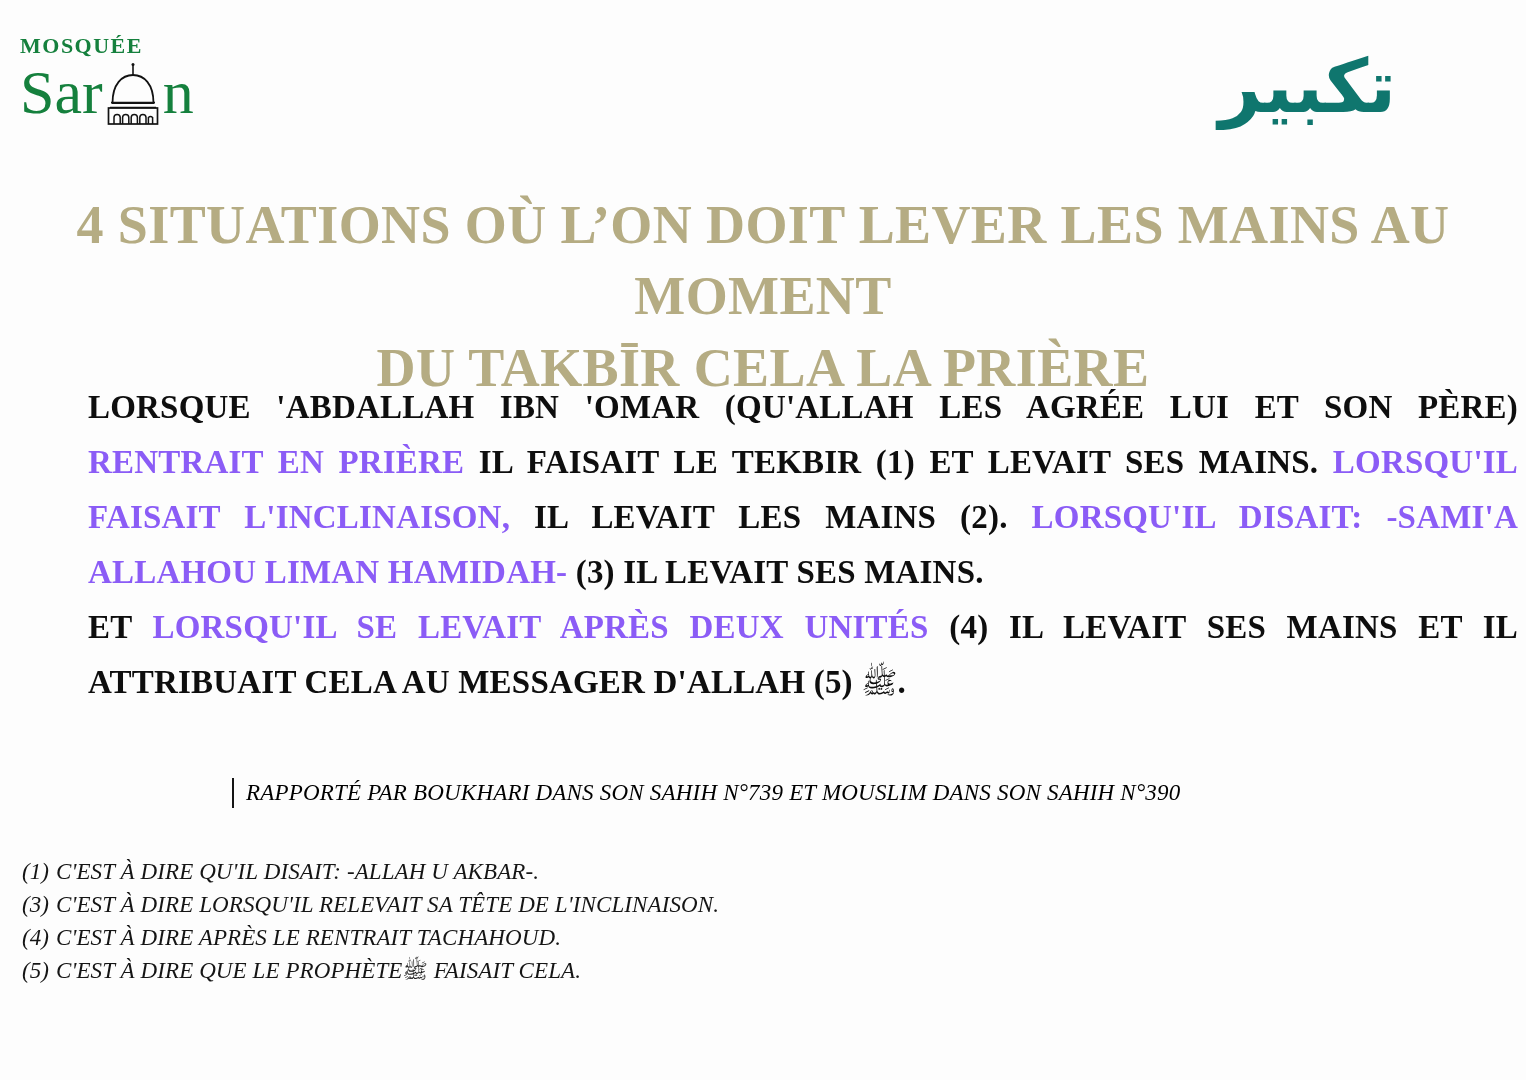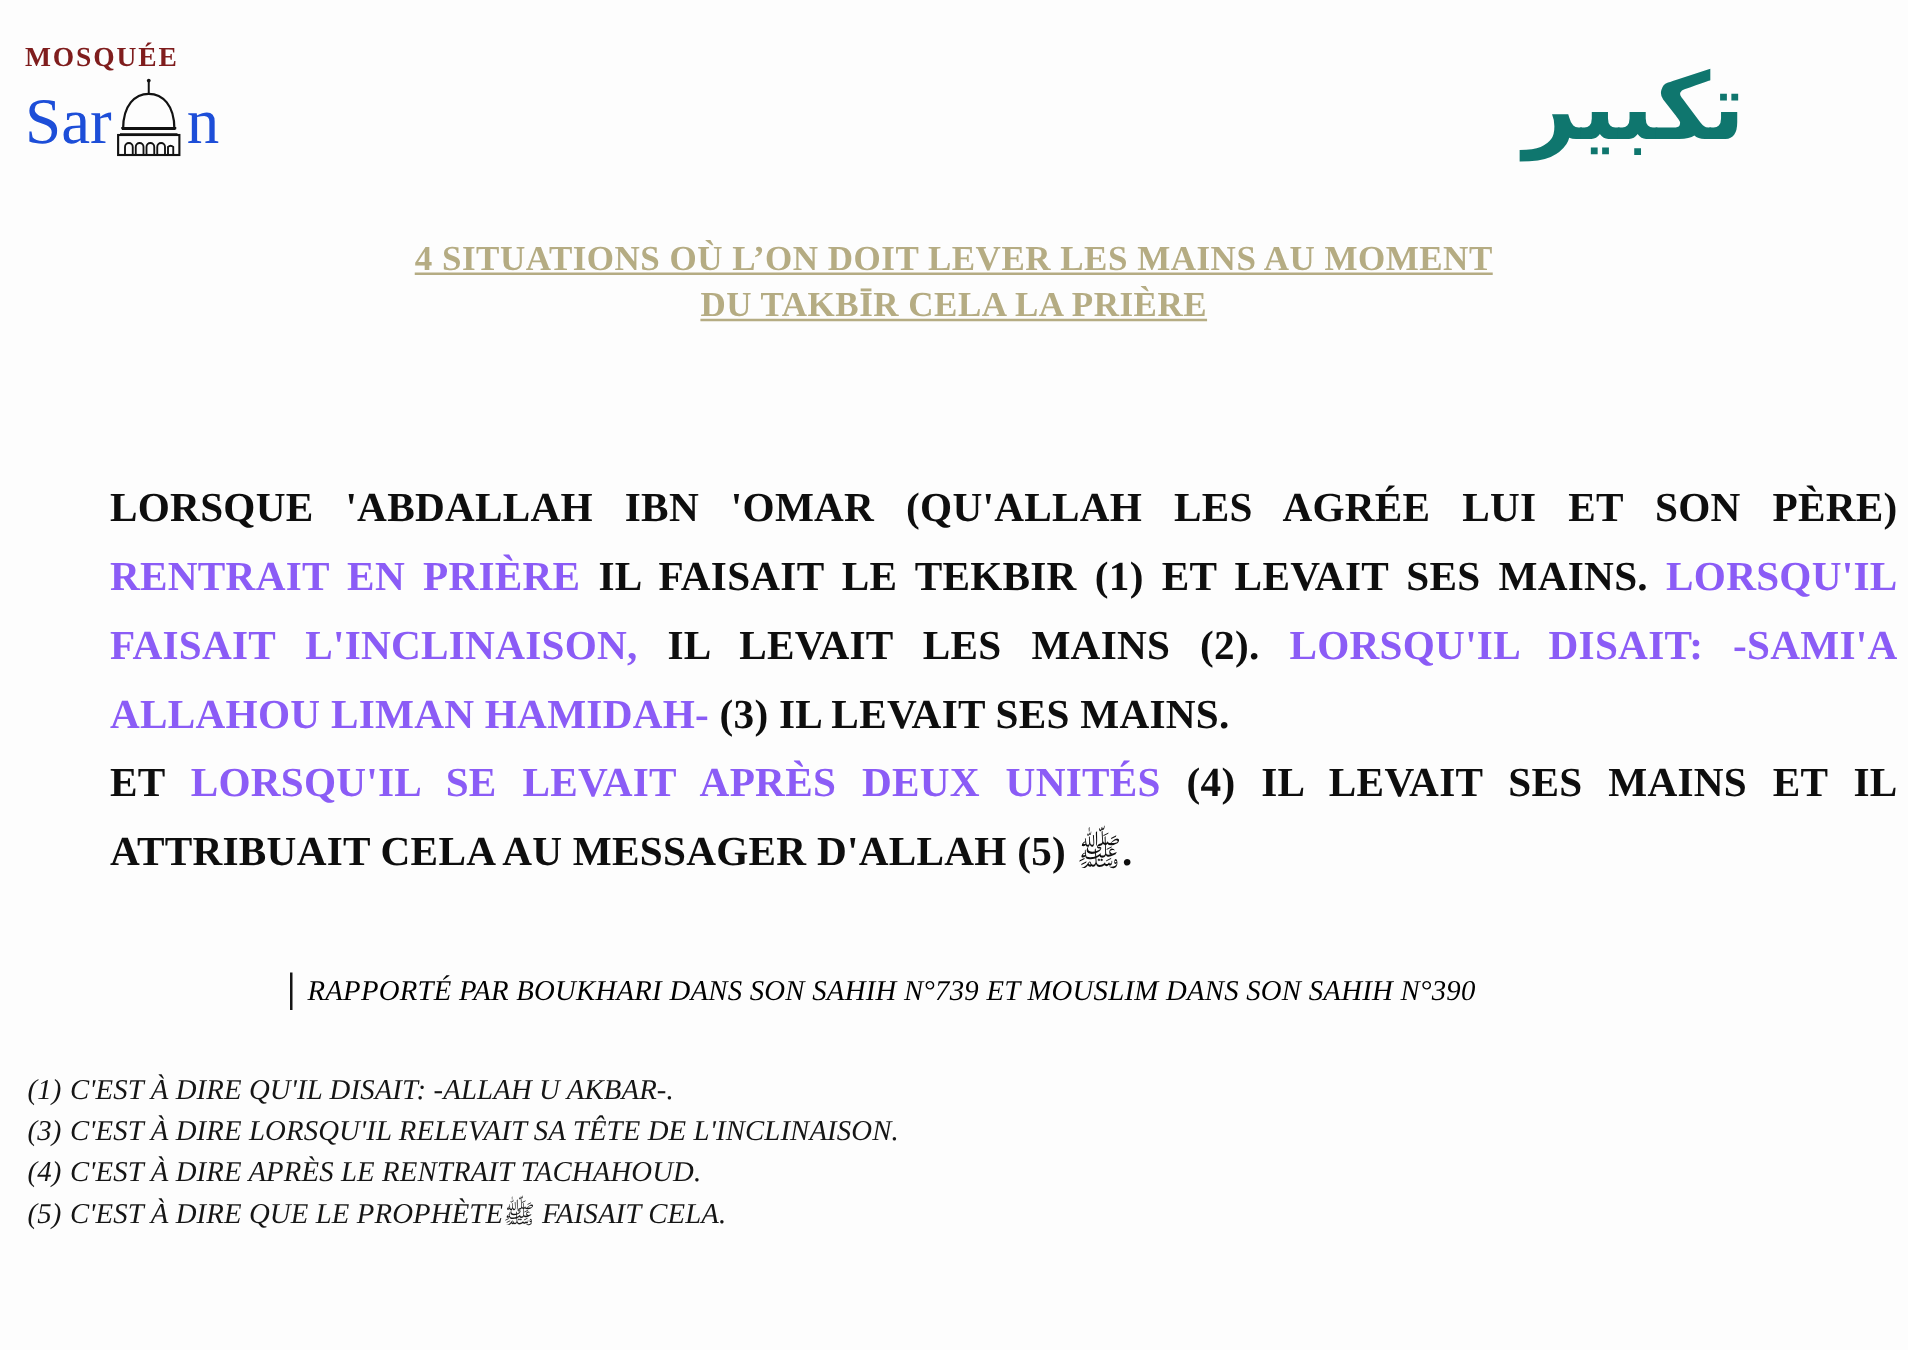--- a/index.html
+++ b/index.html
@@ -30,35 +30,35 @@
     color: #111111;
     line-height: 1;
   }
   .brand-line1 {
     font-family: "Liberation Serif", serif;
     font-size: 32px;
     font-weight: 700;
     letter-spacing: 1.5px;
     font-variant: small-caps;
     text-transform: lowercase;
-    color: #7f1d1d;
+    color: #15803d;
     display: block;
     margin-left: 2px;
   }
   .brand-line2 {
     display: flex;
     align-items: flex-end;
     margin-top: 4px;
     margin-left: 2px;
   }
   .brand-sar, .brand-n {
     font-family: "Liberation Serif", serif;
-    font-size: 52px;
+    font-size: 62px;
     font-weight: 400;
-    color: #1d4ed8;
+    color: #15803d;
     line-height: 0.95;
     letter-spacing: 0px;
   }
   .dome-wrap {
     width: 58px;
     height: 64px;
     position: relative;
     margin: 0 1px -4px 1px;
     flex: 0 0 auto;
   }
@@ -79,24 +79,23 @@
   
   .title {
     position: absolute;
     top: 190px;
     left: 28px;
     right: 28px;
     text-align: center;
     color: #b5ac83;
     font-family: "Liberation Serif", serif;
     font-weight: 700;
-    font-size: 28px;
+    font-size: 54px;
     line-height: 1.32;
     letter-spacing: 0.4px;
-    text-decoration: underline;
   }
 
   
   .hadith {
     position: absolute;
     top: 380px;
     left: 48px;
     width: 1430px;
     font-family: "Liberation Serif", serif;
     font-weight: 700;

